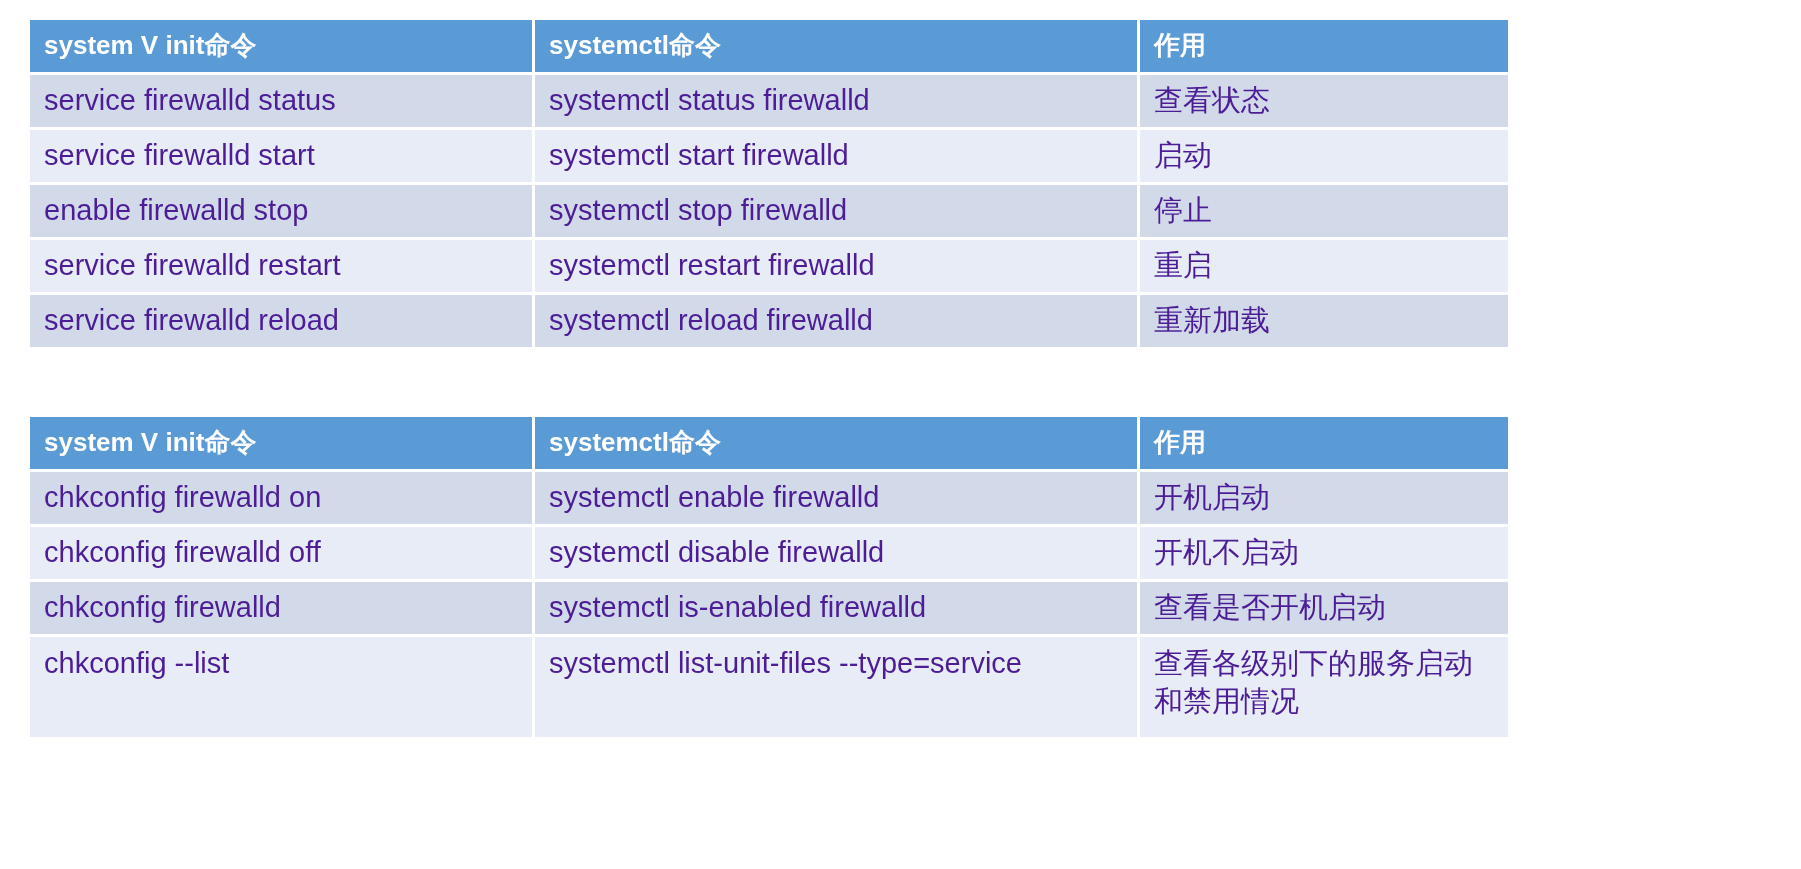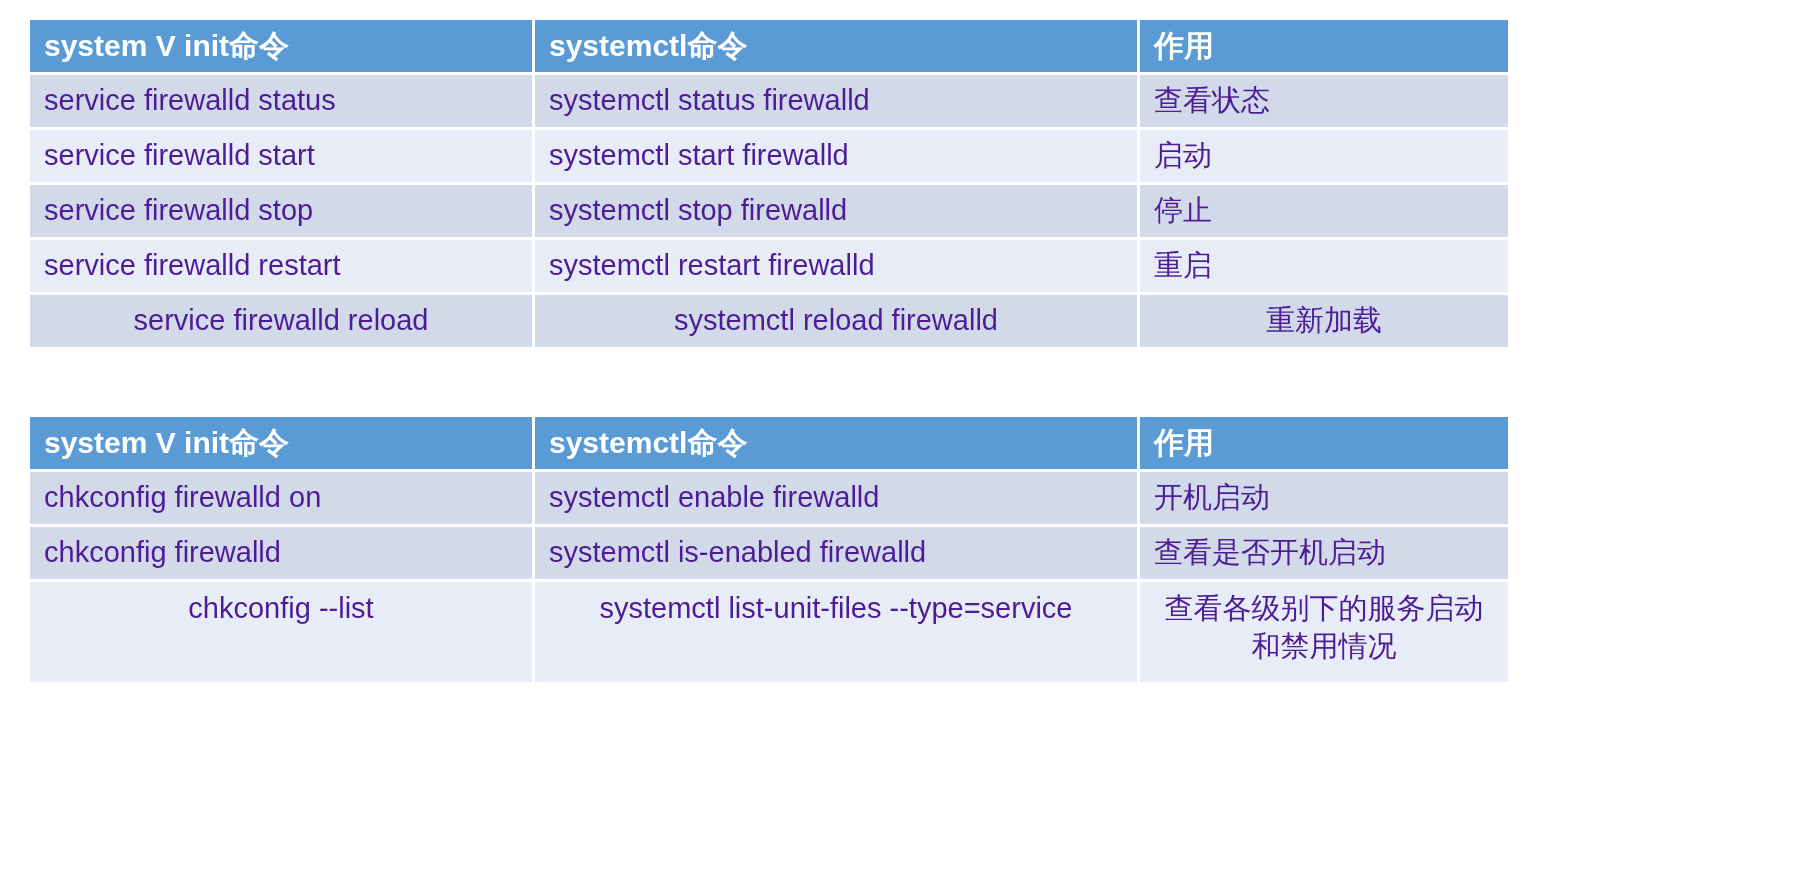--- a/index.html
+++ b/index.html
@@ -43,40 +43,40 @@
     vertical-align: middle;
     border-right: 3px solid #ffffff;
     border-bottom: 3px solid #ffffff;
   }
   .cmd-table th:last-child,
   .cmd-table td:last-child { border-right: none; }
 
   .cmd-table thead th {
     background: #5b9bd5;
     color: #ffffff;
-    font-size: 30px;
+    font-size: 26px;
     font-weight: bold;
     height: 52px;
     line-height: 1.15;
     letter-spacing: 0px;
   }
 
   .cmd-table tbody td {
     color: #4c1d95;
     font-size: 29px;
     font-weight: normal;
     height: 52px;
     line-height: 1.3;
   }
 
   .cmd-table tbody tr.odd  td { background: #d2daea; }
   .cmd-table tbody tr.even td { background: #e8ecf6; }
 
   .cmd-table tbody tr.tall td { height: 92px; vertical-align: top; padding-top: 8px; }
-  .cmd-table tbody tr:last-child td { border-bottom: none; text-align: center; }
+  .cmd-table tbody tr:last-child td { border-bottom: none; }
 
   .wrap-cell { white-space: normal; }
 </style>
 </head>
 <body>
 
 <div class="page">
 
   <table class="cmd-table" id="table-services">
     <colgroup>
@@ -96,21 +96,21 @@
         <td>service firewalld status</td>
         <td>systemctl status firewalld</td>
         <td>查看状态</td>
       </tr>
       <tr class="even">
         <td>service firewalld start</td>
         <td>systemctl start firewalld</td>
         <td>启动</td>
       </tr>
       <tr class="odd">
-        <td>service firewalld stop</td>
+        <td>enable firewalld stop</td>
         <td>systemctl stop firewalld</td>
         <td>停止</td>
       </tr>
       <tr class="even">
         <td>service firewalld restart</td>
         <td>systemctl restart firewalld</td>
         <td>重启</td>
       </tr>
       <tr class="odd">
         <td>service firewalld reload</td>
@@ -132,20 +132,25 @@
         <th>systemctl命令</th>
         <th>作用</th>
       </tr>
     </thead>
     <tbody>
       <tr class="odd">
         <td>chkconfig firewalld on</td>
         <td>systemctl enable firewalld</td>
         <td>开机启动</td>
       </tr>
+      <tr class="even">
+        <td>chkconfig firewalld off</td>
+        <td>systemctl disable firewalld</td>
+        <td>开机不启动</td>
+      </tr>
       <tr class="odd">
         <td>chkconfig firewalld</td>
         <td>systemctl is-enabled firewalld</td>
         <td>查看是否开机启动</td>
       </tr>
       <tr class="even tall">
         <td>chkconfig  --list</td>
         <td>systemctl list-unit-files --type=service</td>
         <td class="wrap-cell">查看各级别下的服务启动和禁用情况</td>
       </tr>

